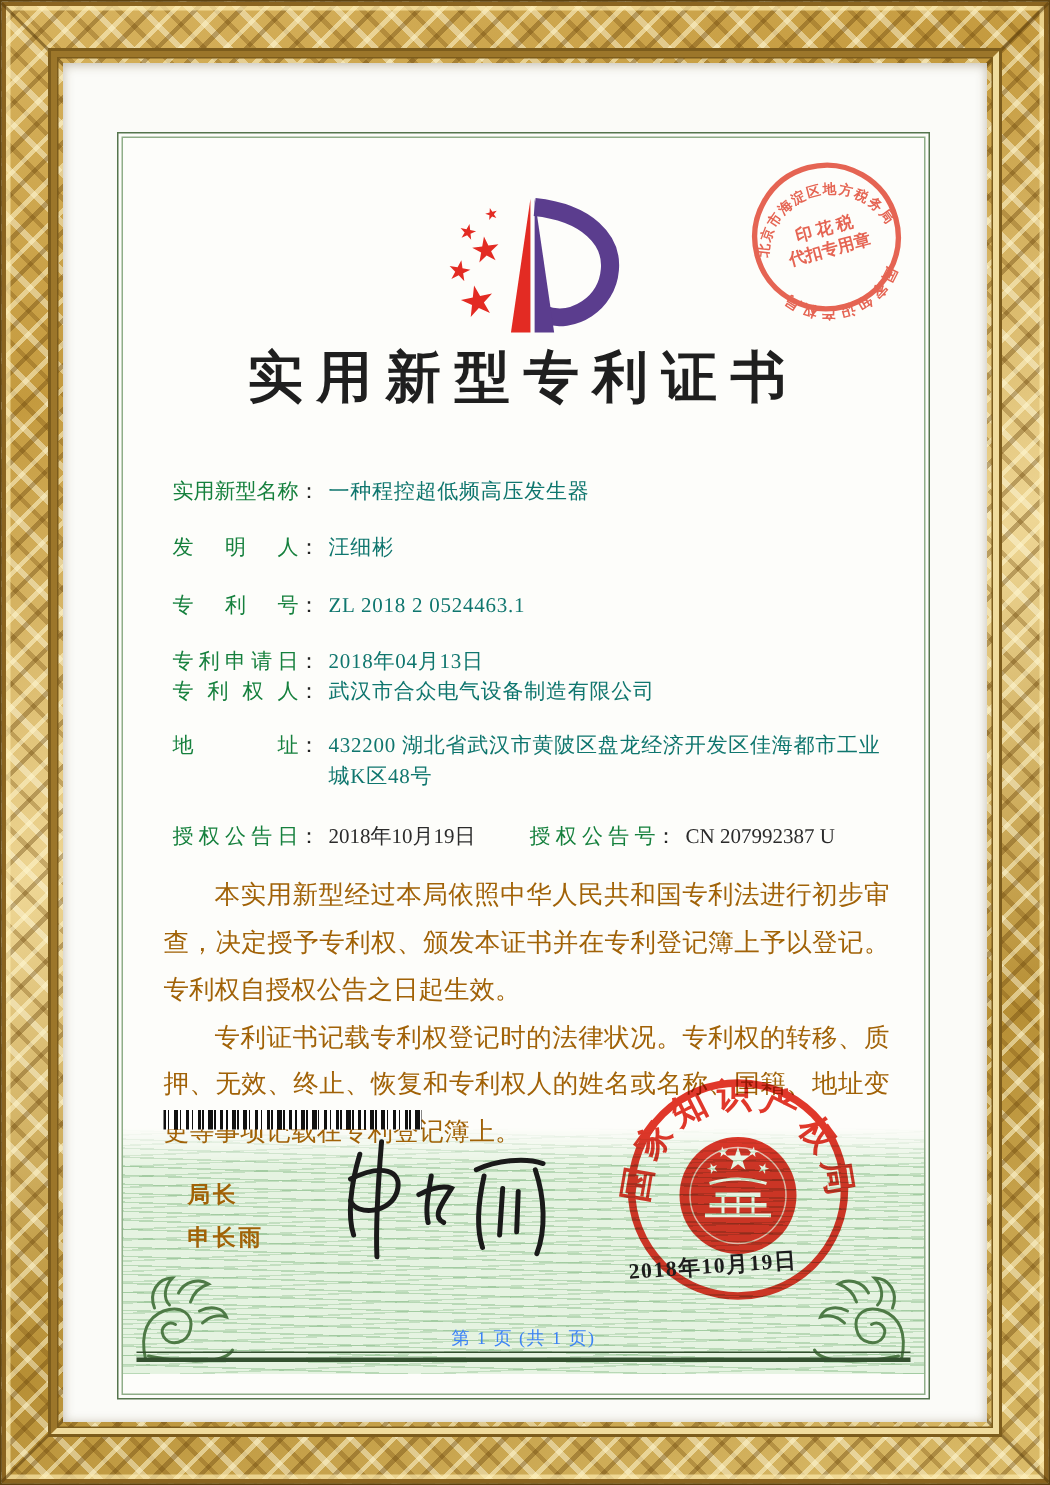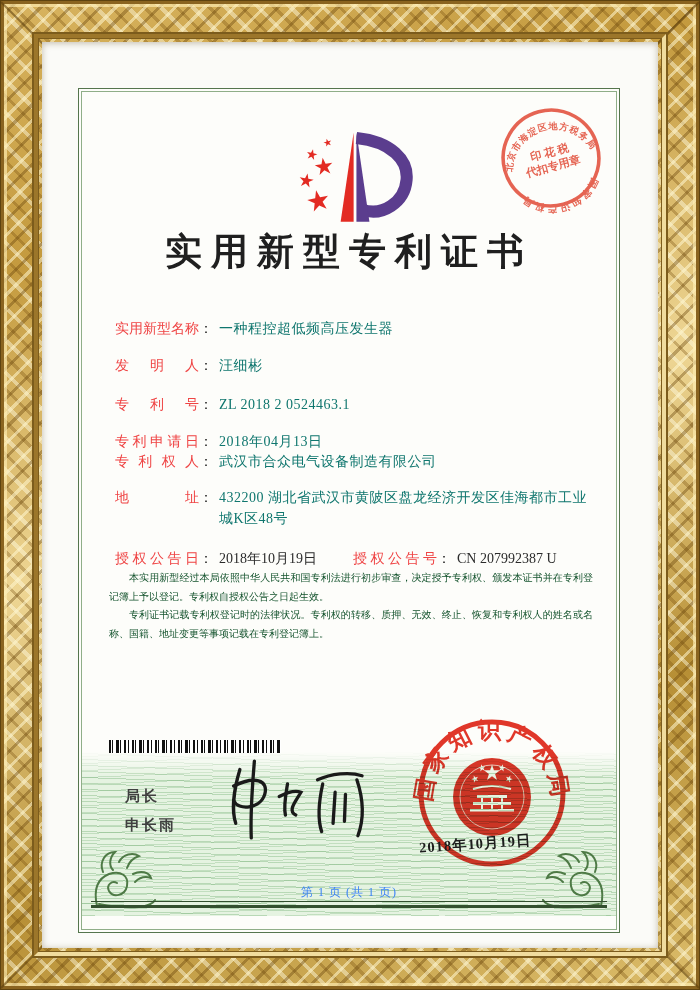--- a/index.html
+++ b/index.html
@@ -32,34 +32,34 @@
           repeating-linear-gradient(-2.5deg, rgba(120,178,120,.32) 0 1px, transparent 1px 7px);
         -webkit-mask-image:linear-gradient(to bottom,transparent,#000 26px);
         mask-image:linear-gradient(to bottom,transparent,#000 26px);}
   .cert-no{position:absolute;left:29px;top:44px;font-size:13.5px;letter-spacing:2px;color:#333;}
   .logo{position:absolute;left:205px;top:36px;width:130px;height:106px;}
   .tax-stamp{position:absolute;left:415px;top:12px;width:114px;height:114px;opacity:.88;}
   .title{position:absolute;left:0;right:0;top:138px;text-align:center;font-size:37px;
          font-weight:600;letter-spacing:9px;color:#1f1f1f;}
   .fields{position:absolute;left:36px;right:26px;top:230px;font-size:14px;line-height:1.45;}
   .frow{display:flex;align-items:flex-start;}
-  .flabel{display:inline-block;width:84px;text-align:justify;text-align-last:justify;flex:none;color:#ef4444;}
+  .flabel{display:inline-block;width:84px;text-align:justify;text-align-last:justify;flex:none;color:#15803d;}
   .fcolon{flex:none;margin-right:6px;color:#222;}
   .fvalue{flex:1;letter-spacing:.5px;color:#0f766e;}
   .mt17{margin-top:17px}.mt18{margin-top:18px}.mt21{}.mt16{margin-top:16px}.mt20{margin-top:20px}
   .pair{display:flex;align-items:center;}
   .pair2{margin-left:36px;}
-  .paras{position:absolute;left:30px;right:26px;top:480px;font-size:10px;line-height:1.86;
-         text-align:justify;color:#14532d;}
+  .paras{position:absolute;left:30px;right:26px;top:492px;font-size:17px;line-height:1.86;
+         text-align:justify;color:#a16207;}
   .paras p{margin:0;text-indent:2em;}
   .barcode{position:absolute;left:30px;top:651px;width:172px;height:13px;
     background:repeating-linear-gradient(90deg,
       #111 0 2px,#fff 2px 3px,#111 3px 4px,#fff 4px 7px,#111 7px 10px,#fff 10px 11px,
       #111 11px 12px,#fff 12px 15px,#111 15px 17px,#fff 17px 19px,#111 19px 20px,#fff 20px 23px);}
-  .signer{position:absolute;left:46px;top:698px;font-size:15px;font-weight:600;letter-spacing:2px;color:#404040;}
+  .signer{position:absolute;left:46px;top:698px;font-size:15px;font-weight:600;letter-spacing:2px;color:#a16207;}
   .signer div{margin-bottom:10px;}
   .signature{position:absolute;left:138px;top:666px;width:170px;height:88px;}
   .seal{position:absolute;left:328px;top:620px;width:170px;height:170px;mix-blend-mode:multiply;}
   .seal-date{position:absolute;left:340px;top:744px;width:160px;font-size:14.5px;font-weight:700;
              letter-spacing:1px;color:#1d1d1d;transform:rotate(-4deg);}
   .flourish{position:absolute;width:70px;height:70px;bottom:18px;}
   .flourish.fl{left:10px;}
   .flourish.fr{right:10px;transform:scaleX(-1);}
   .page-footer{position:absolute;left:0;right:0;top:795px;text-align:center;font-size:12px;
                letter-spacing:1px;color:#3b82f6;}

